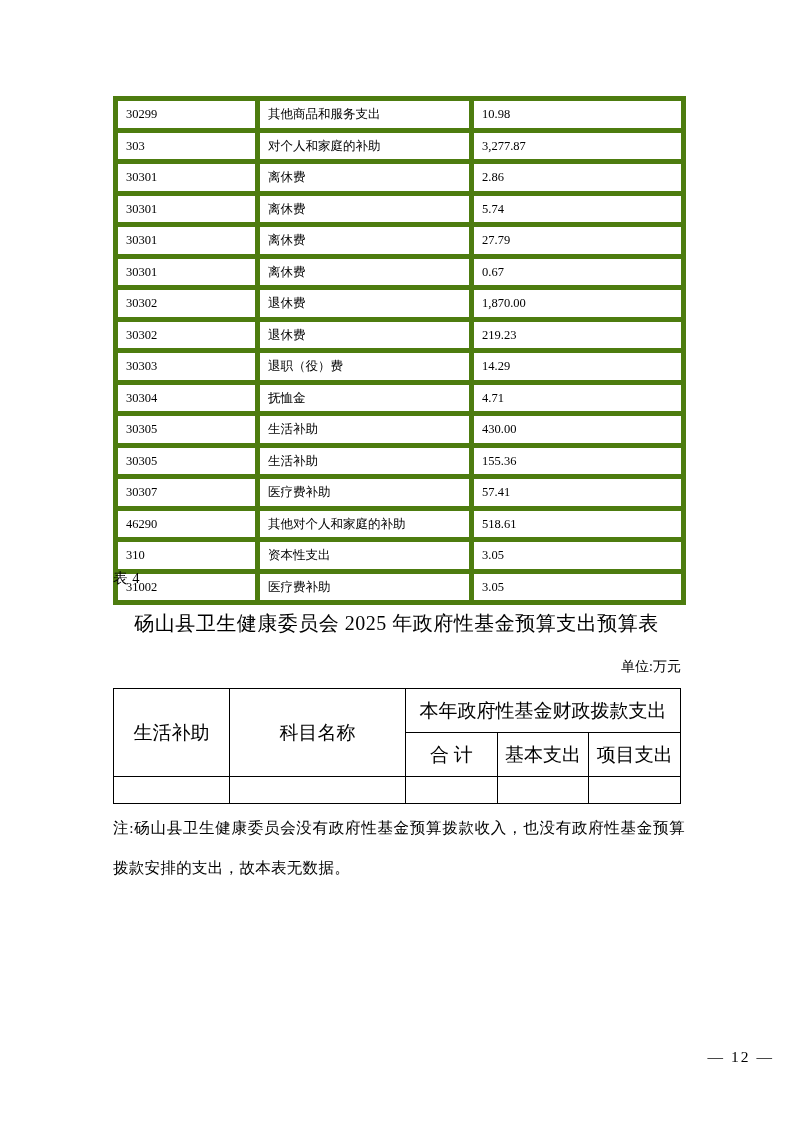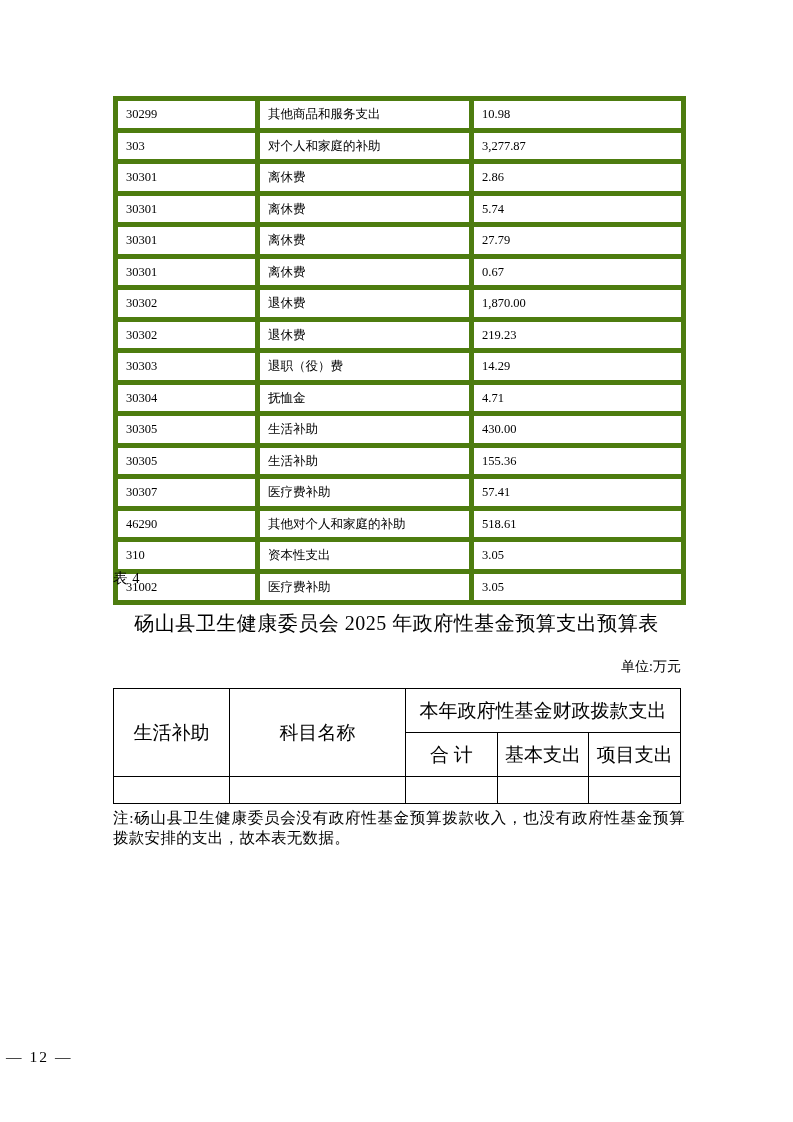--- a/index.html
+++ b/index.html
@@ -108,32 +108,32 @@
   .fund-tbl .h-sub { height: 44px; width: 92px; }
   .fund-tbl .empty-row td { height: 27px; }
 
   
   .note {
     position: absolute;
     top: 808px;
     left: 113px;
     width: 572px;
     font-size: 15.5px;
-    line-height: 20px;
+    line-height: 40px;
     text-align: justify;
     letter-spacing: 0.3px;
   }
 
   
   .page-number {
     position: absolute;
     top: 1048px;
     left: 0;
     width: 780px;
-    text-align: left;
+    text-align: right;
     font-size: 15.5px;
     letter-spacing: 2px;
     font-family: Liberation Serif, serif;
   }
   .page-number .dash { padding: 0 6px; }
 </style>
 </head>
 <body>
 
 <div class="page">

